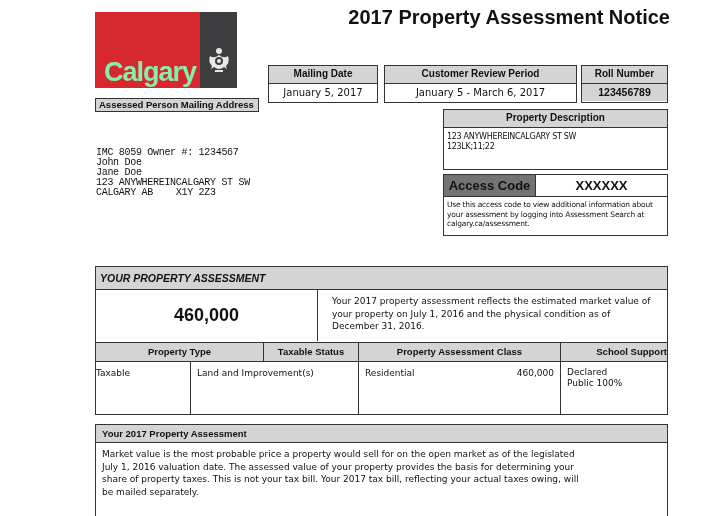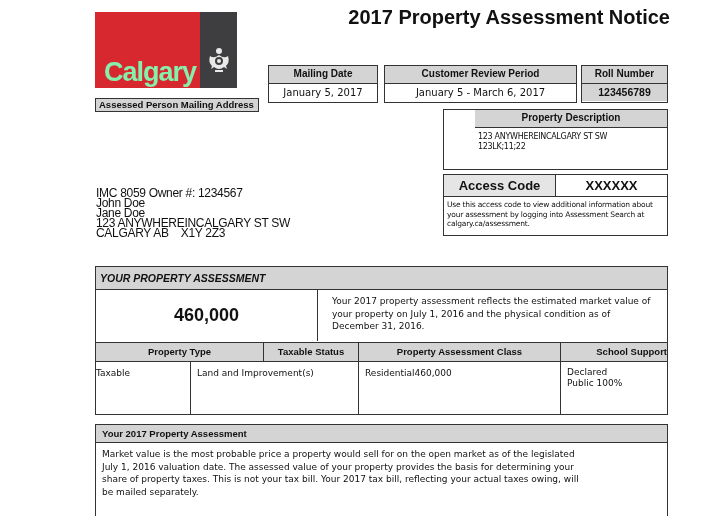--- a/index.html
+++ b/index.html
@@ -12,21 +12,21 @@
 
   
   .logo-red { left: 95px; top: 12px; width: 105px; height: 76px; background: #d7282f; }
   .logo-red span { position: absolute; left: 9px; bottom: 0; color: #86efac; font-weight: bold; font-size: 27px; letter-spacing: -1px; font-family: "Liberation Sans", sans-serif; }
   .logo-dark { left: 200px; top: 12px; width: 37px; height: 76px; background: #3e3e40; }
   .crest { position: absolute; left: 6px; top: 34px; width: 26px; height: 28px; }
 
   .title { left: 300px; top: 6px; width: 370px; text-align: right; font-size: 20px; font-weight: bold; color: #111; }
 
   .addr-label { left: 95px; top: 98px; width: 164px; height: 14px; border: 1.5px solid #333; background: #d4d4d4; font-size: 9.5px; font-weight: bold; padding-left: 3px; line-height: 11px; }
-  .addr { left: 96px; top: 148px; font-size: 12px; line-height: 10px; font-family: Liberation Sans, sans-serif; letter-spacing: -0.3px; margin-top: 40px; }
+  .addr { left: 96px; top: 148px; font-size: 10px; line-height: 10px; font-family: Liberation Mono, monospace; letter-spacing: -0.3px; }
 
   .small-val { text-align: center; font-size: 10px; font-family: "DejaVu Sans", sans-serif; line-height: 17px; }
 </style>
 </head>
 <body>
 
 <div class="abs logo-red">
   <span>Calgary</span>
 </div>
 <div class="abs logo-dark">
@@ -58,31 +58,31 @@
 
 <div class="abs addr-label">Assessed Person Mailing Address</div>
 <div class="abs addr">
   <div>IMC 8059 Owner #: 1234567</div>
   <div>John Doe</div>
   <div>Jane Doe</div>
   <div>123 ANYWHEREINCALGARY ST SW</div>
   <div style="white-space:pre;">CALGARY AB    X1Y 2Z3</div>
 </div>
 
-<div class="box" style="left:443px; top:109px; width:225px; height:61px;padding-left:31px;">
+<div class="box" style="left:443px; top:109px; width:225px; height:61px;">
   <div class="hdr" style="height:18px; line-height:16px;">Property Description</div>
   <div style="padding:4px 3px; font-size:8px; line-height:10px; font-family:'DejaVu Sans', sans-serif; letter-spacing:-0.3px;">
     <div>123 ANYWHEREINCALGARY ST SW</div>
     <div>123LK;11;22</div>
   </div>
 </div>
 
 <div class="box" style="left:443px; top:174px; width:225px; height:62px;">
   <div style="display:flex; height:22px; border-bottom:1.5px solid #333;">
-    <div style="width:112px; background:#e5e5e5; border-right:1.5px solid #333; font-weight:bold; font-size:13px; text-align:center; line-height:21px;">Access Code</div>
+    <div style="width:92px; background:#737373; border-right:1.5px solid #333; font-weight:bold; font-size:13px; text-align:center; line-height:21px;">Access Code</div>
     <div style="flex:1; font-weight:bold; font-size:13px; text-align:center; line-height:21px;">XXXXXX</div>
   </div>
   <div style="padding:3px 3px; font-size:7.5px; line-height:9.5px; font-family:'DejaVu Sans', sans-serif; letter-spacing:-0.2px;">Use this access code to view additional information about your assessment by logging into Assessment Search at calgary.ca/assessment.</div>
 </div>
 
 <div class="box" style="left:95px; top:266px; width:573px; height:77px;">
   <div style="background:#d4d4d4; height:23px; border-bottom:1.5px solid #333; font-weight:bold; font-style:italic; font-size:10.5px; line-height:22px; padding-left:4px;">YOUR PROPERTY ASSESSMENT</div>
   <div style="display:flex; height:51px;">
     <div style="width:222px; border-right:1.5px solid #333; text-align:center; font-weight:bold; font-size:18px; line-height:51px;">460,000</div>
     <div class="body-text" style="flex:1; padding:5px 10px 0 14px; font-size:9px; line-height:12.5px;">Your 2017 property assessment reflects the estimated market value of your property on July 1, 2016 and the physical condition as of December 31, 2016.</div>
@@ -92,21 +92,21 @@
 <div class="box" style="left:95px; top:334px; width:573px; height:73px;margin-top:8px;">
   <div style="display:flex; height:19px; background:#d4d4d4; border-bottom:1.5px solid #333; font-weight:bold; font-size:9.5px; line-height:18px; text-align:center;">
     <div style="width:168px; border-right:1.5px solid #333;">Property Type</div>
     <div style="width:95px; border-right:1.5px solid #333;">Taxable Status</div>
     <div style="width:202px; border-right:1.5px solid #333;">Property Assessment Class</div>
     <div style="flex:1;text-align:right;">School Support</div>
   </div>
   <div class="body-text" style="display:flex; height:52px; font-size:9px;">
     <div style="width:95px; border-right:1.5px solid #333; padding:5px 0 0 0;">Taxable</div>
     <div style="width:168px; border-right:1.5px solid #333; padding:5px 6px;">Land and Improvement(s)</div>
-    <div style="width:202px; border-right:1.5px solid #333; padding:5px 6px; display:flex; ">
+    <div style="width:202px; border-right:1.5px solid #333; padding:5px 6px; display:flex; justify-content:space-between;">
       <span>Residential</span>
       <span>460,000</span>
     </div>
     <div style="flex:1; padding:5px 6px; line-height:11px;">
       <div>Declared</div>
       <div>Public 100%</div>
     </div>
   </div>
 </div>
 

